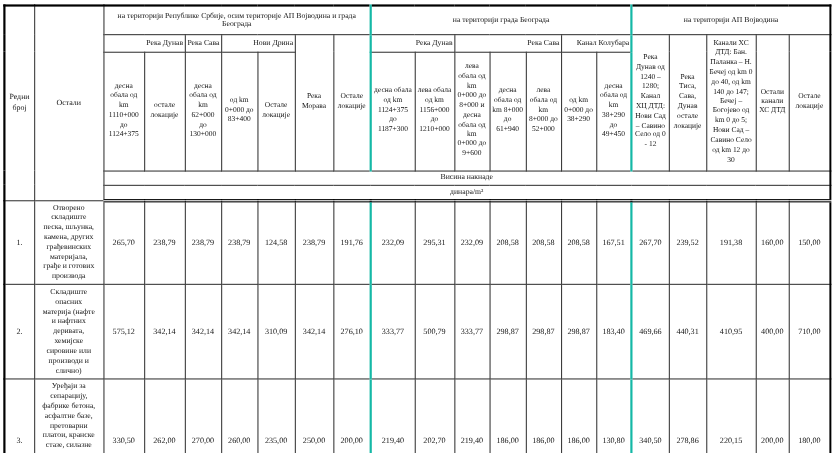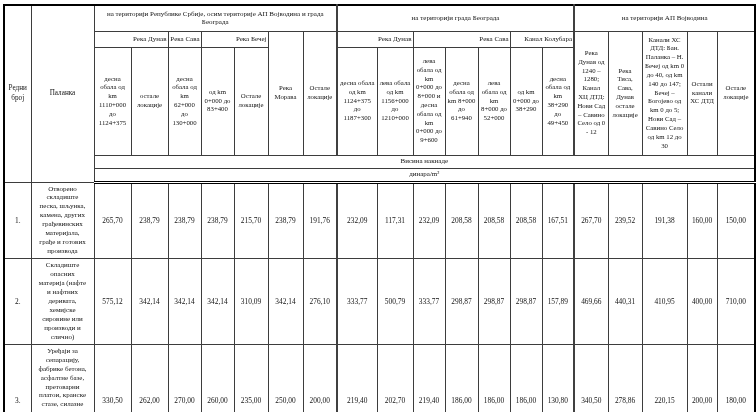--- a/index.html
+++ b/index.html
@@ -5,21 +5,21 @@
   html,body{margin:0;padding:0;background:#ffffff;width:756px;height:412px;overflow:hidden;}
   .sheet{position:relative;width:756px;height:412px;font-family:"Liberation Serif","DejaVu Serif",serif;color:#141414;background:#fff;}
   table{position:absolute;left:3px;top:4px;width:751px;border-collapse:collapse;table-layout:fixed;border:2px solid #000;}
   th,td{border:1px solid #3d3d3d;padding:1px;text-align:center;vertical-align:middle;font-weight:normal;overflow:hidden;}
   .t-title{font-size:7px;line-height:1.25;}
   .riv{font-size:7px;line-height:1.2;text-align:right;}
   .det{font-size:6.8px;line-height:1.3;padding:1px 2px;}
   .corner{font-size:7.2px;line-height:1.3;}
   tr.band th{font-size:7px;height:10px;line-height:1;}
   tr.band2 th{border-bottom:3px double #000;}
-  .gsep{border-right:2px solid #404040;}
+  .gsep{border-right:2px solid #14b8a6;}
   thead tr:nth-child(1){height:26px;}
   thead tr:nth-child(2){height:16px;}
   thead tr:nth-child(3){height:108px;}
   tbody td{font-size:7.4px;}
   tbody .purpose{font-size:7px;line-height:1.28;padding:2px 6px;}
   tbody tr:nth-child(1){height:58px;}
   tbody tr:nth-child(2){height:56px;}
   tbody tr:nth-child(3){height:74px;}
   tbody tr:nth-child(4){height:44px;}
 </style>
@@ -47,29 +47,29 @@
         <col style="width:32px">
       <col style="width:34px">
         <col style="width:34px">
         <col style="width:45px">
         <col style="width:30px">
         <col style="width:38px">
     </colgroup>
     <thead>
       <tr>
         <th rowspan="5" class="corner">Редни број</th>
-        <th rowspan="5" class="corner">Паланка</th>
+        <th rowspan="5" class="corner">Остали</th>
         <th colspan="7" class="t-title gsep">на територији Републике Србије, осим територије АП Војводина и града Београда</th>
         <th colspan="7" class="t-title gsep">на територији града Београда</th>
         <th colspan="5" class="t-title">на територији АП Војводина</th>
       </tr>
       <tr>
         <th colspan="2" class="riv">Река Дунав</th>
         <th class="riv">Река Сава</th>
-        <th colspan="2" class="riv">Река Бечеј</th>
+        <th colspan="2" class="riv">Нови Дрина</th>
         <th rowspan="2" class="det">Река Морава</th>
         <th rowspan="2" class="det gsep">Остале локације</th>
         <th colspan="2" class="riv">Река Дунав</th>
         <th colspan="3" class="riv">Река Сава</th>
         <th colspan="2" class="riv gsep">Канал Колубара</th>
         <th rowspan="2" class="det">Река Дунав од 1240 – 1280; Канал ХЦ ДТД: Нови Сад – Савино Село од 0 - 12</th>
         <th rowspan="2" class="det">Река Тиса, Сава, Дунав остале локације</th>
         <th rowspan="2" class="det">Канали ХС ДТД: Бан. Паланка – Н. Бечеј од km 0 до 40, од km 140 до 147; Бечеј – Богојево од km 0 до 5; Нови Сад – Савино Село од km 12 до 30</th>
         <th rowspan="2" class="det">Остали канали ХС ДТД</th>
         <th rowspan="2" class="det">Остале локације</th>
@@ -96,25 +96,25 @@
       </tr>
     </thead>
     <tbody>
         <tr>
           <td class="num">1.</td>
           <td class="purpose">Отворено складиште песка, шљунка, камена, других грађевинских материјала, грађе и готових производа</td>
           <td class="val">265,70</td>
           <td class="val">238,79</td>
           <td class="val">238,79</td>
           <td class="val">238,79</td>
-          <td class="val">215,70</td>
+          <td class="val">124,58</td>
           <td class="val">238,79</td>
           <td class="val gsep">191,76</td>
           <td class="val">232,09</td>
-          <td class="val">117,31</td>
+          <td class="val">295,31</td>
           <td class="val">232,09</td>
           <td class="val">208,58</td>
           <td class="val">208,58</td>
           <td class="val">208,58</td>
           <td class="val gsep">167,51</td>
           <td class="val">267,70</td>
           <td class="val">239,52</td>
           <td class="val">191,38</td>
           <td class="val">160,00</td>
           <td class="val">150,00</td>
@@ -128,21 +128,21 @@
           <td class="val">342,14</td>
           <td class="val">310,09</td>
           <td class="val">342,14</td>
           <td class="val gsep">276,10</td>
           <td class="val">333,77</td>
           <td class="val">500,79</td>
           <td class="val">333,77</td>
           <td class="val">298,87</td>
           <td class="val">298,87</td>
           <td class="val">298,87</td>
-          <td class="val gsep">157,89</td>
+          <td class="val gsep">183,40</td>
           <td class="val">469,66</td>
           <td class="val">440,31</td>
           <td class="val">410,95</td>
           <td class="val">400,00</td>
           <td class="val">710,00</td>
         </tr>
         <tr>
           <td class="num">3.</td>
           <td class="purpose">Уређаји за сепарацију, фабрике бетона, асфалтне базе, претоварни платои, кранске стазе, силазне рампе, складишни објекти (силоси, магацини, хале) и слично</td>
           <td class="val">330,50</td>

